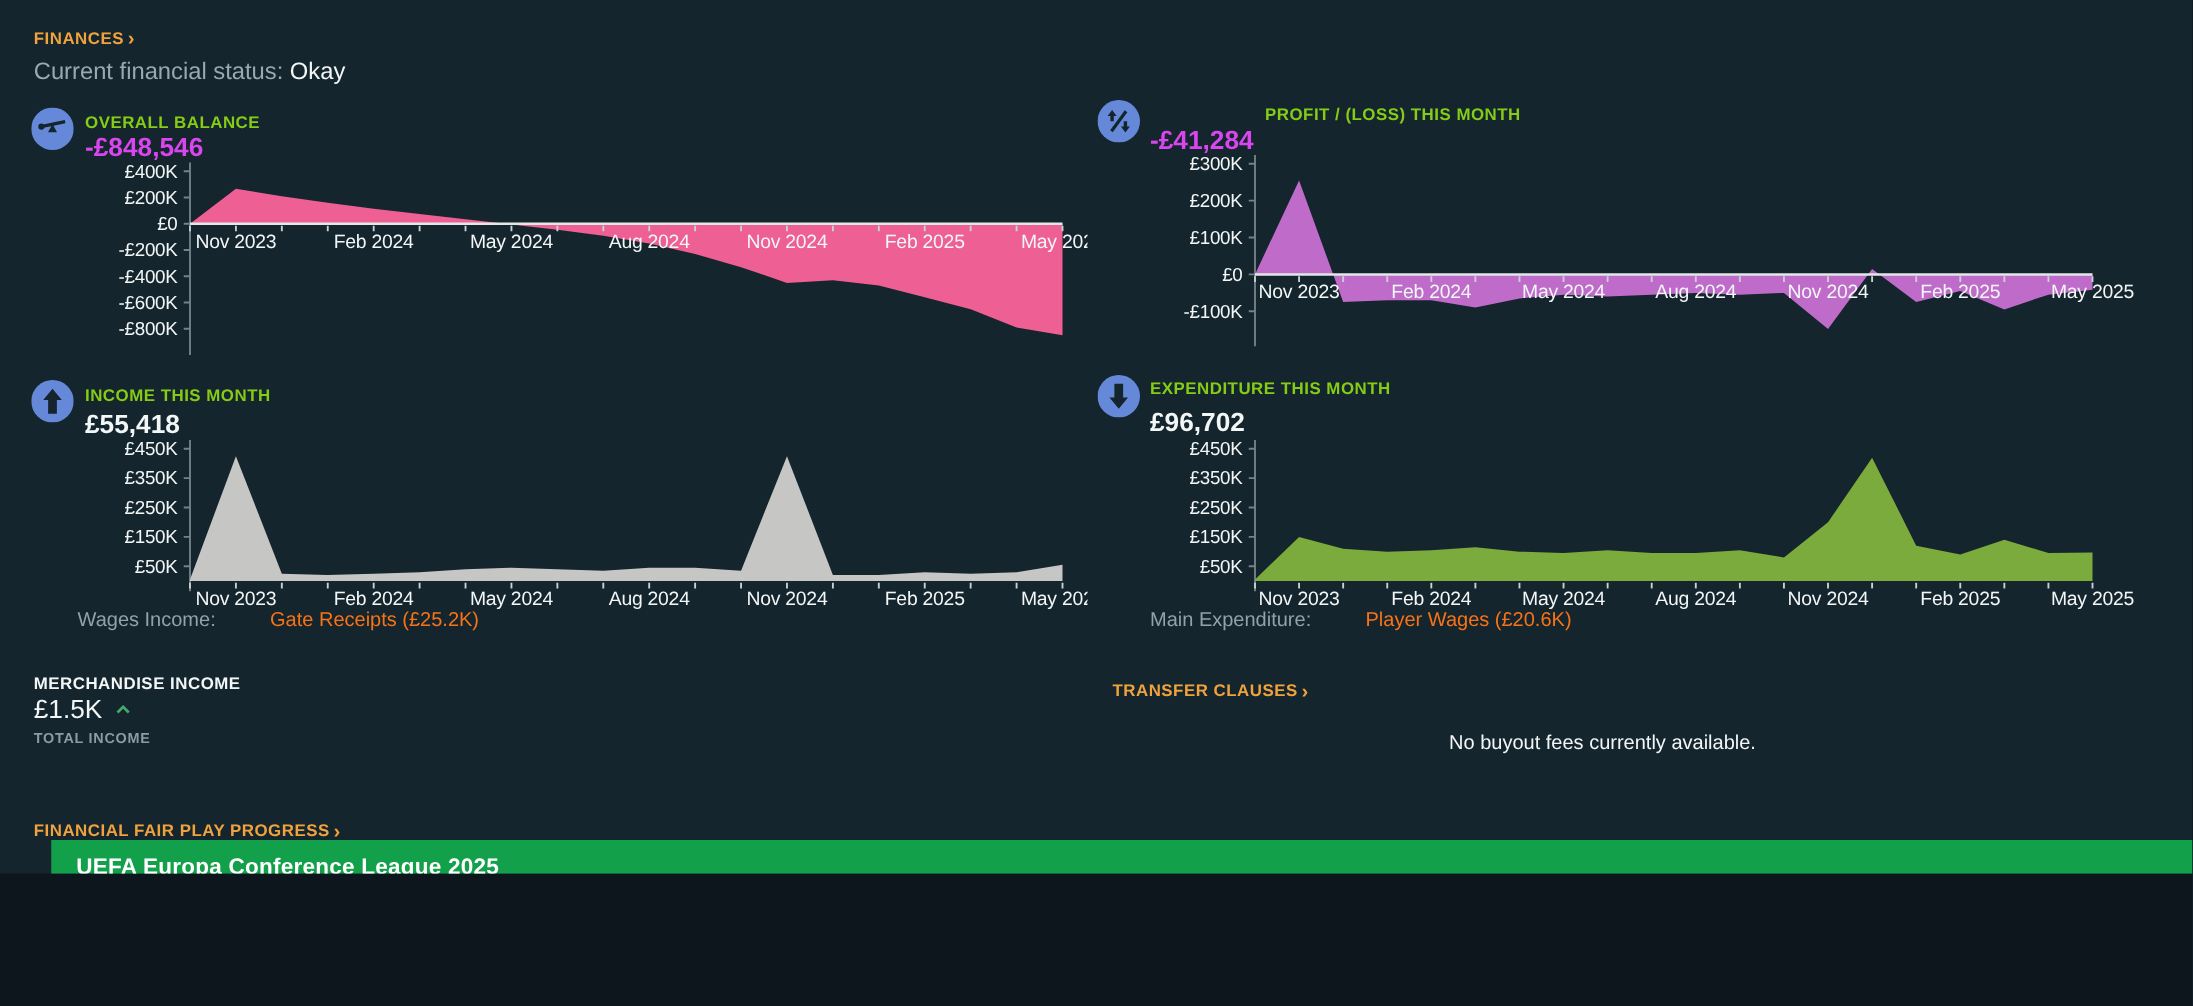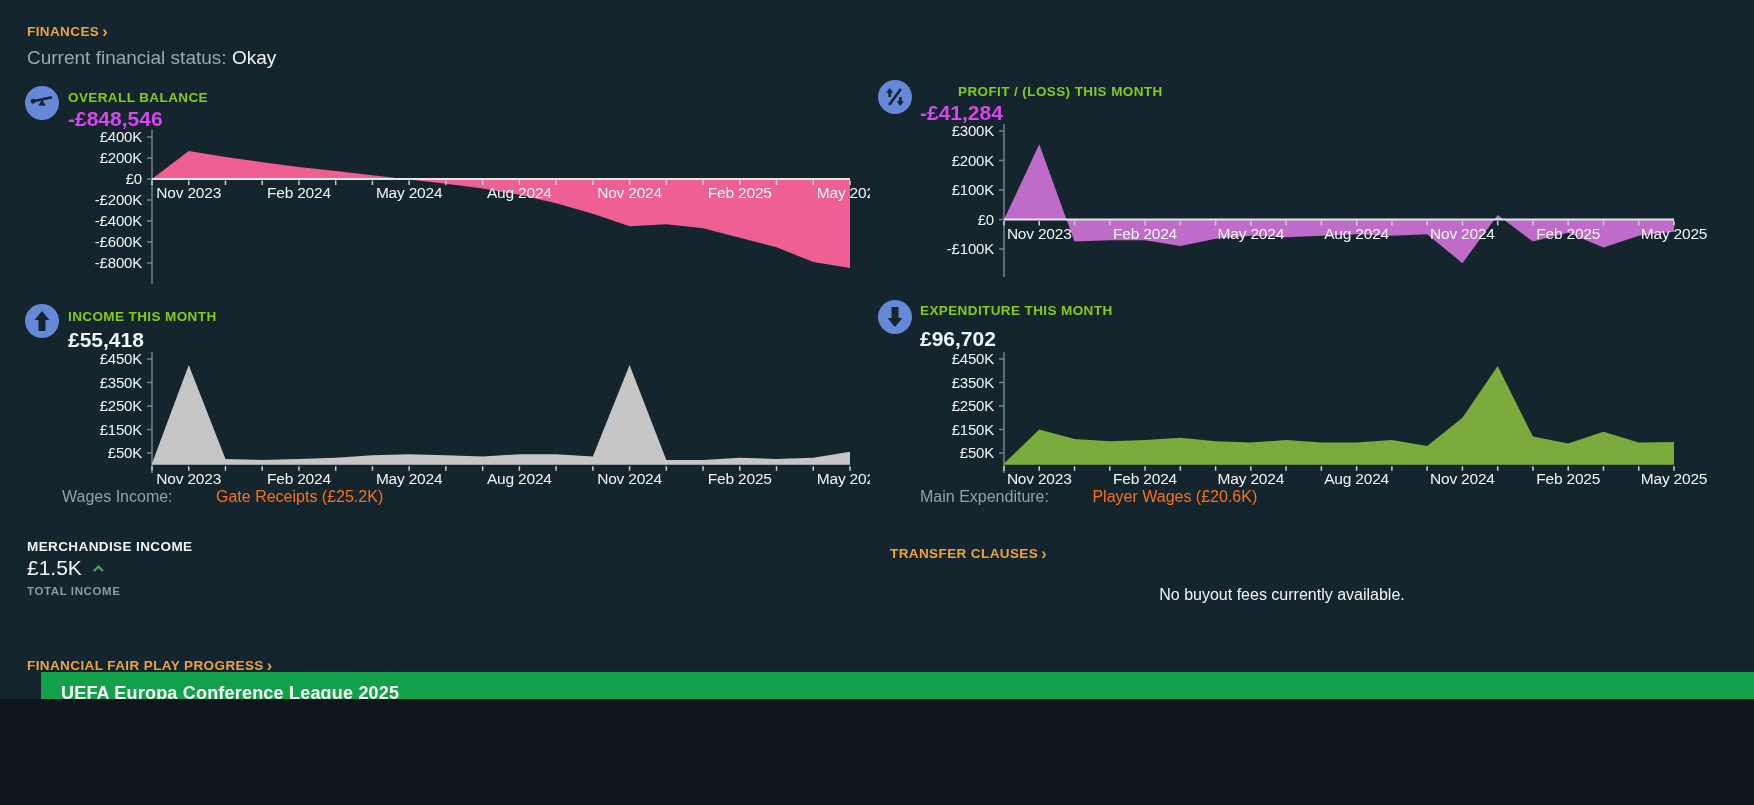--- a/index.html
+++ b/index.html
@@ -101,21 +101,21 @@
       </svg></div>
 
   <div class="abs" style="left:878px;top:80px;">
     <svg class="icon-circle" viewBox="0 0 32 32">
       <circle cx="16" cy="16" r="16" fill="#6589D8"></circle>
       <path d="M21.5 8.5 L10.5 23.5" stroke="#14252D" stroke-width="2.4" fill="none"></path>
       <path d="M11 7.5 L14.4 12 H12.3 V16 H9.7 V12 H7.6 Z" fill="#14252D"></path>
       <path d="M21 24.5 L24.4 20 H22.3 V16 H19.7 V20 H17.6 Z" fill="#14252D"></path>
     </svg>
   </div>
-  <div class="abs stat-label" style="left:920px;top:84px;padding-left:38px;">PROFIT / (LOSS) THIS MONTH</div>
+  <div class="abs stat-label" style="left:974px;top:84px;padding-left:38px;">PROFIT / (LOSS) THIS MONTH</div>
   <div class="abs stat-value red" style="left:920px;top:101px;">-£41,284</div>
   <div class="abs" id="chart-1" style="left:930px;top:120px;"><svg width="800" height="175" viewBox="0 0 800 175">
         <line x1="74" y1="4" x2="74" y2="157" stroke="#75828A" stroke-width="1.5"></line>
         <line x1="69" y1="11" x2="74" y2="11" stroke="#75828A" stroke-width="1.5"></line>
         <text x="64" y="16" text-anchor="end" font-size="15" fill="#F2F6F6" letter-spacing="-0.2">£300K</text>
         <line x1="69" y1="40.5" x2="74" y2="40.5" stroke="#75828A" stroke-width="1.5"></line>
         <text x="64" y="45.5" text-anchor="end" font-size="15" fill="#F2F6F6" letter-spacing="-0.2">£200K</text>
         <line x1="69" y1="70" x2="74" y2="70" stroke="#75828A" stroke-width="1.5"></line>
         <text x="64" y="75" text-anchor="end" font-size="15" fill="#F2F6F6" letter-spacing="-0.2">£100K</text>
         <line x1="69" y1="99.5" x2="74" y2="99.5" stroke="#75828A" stroke-width="1.5"></line>

